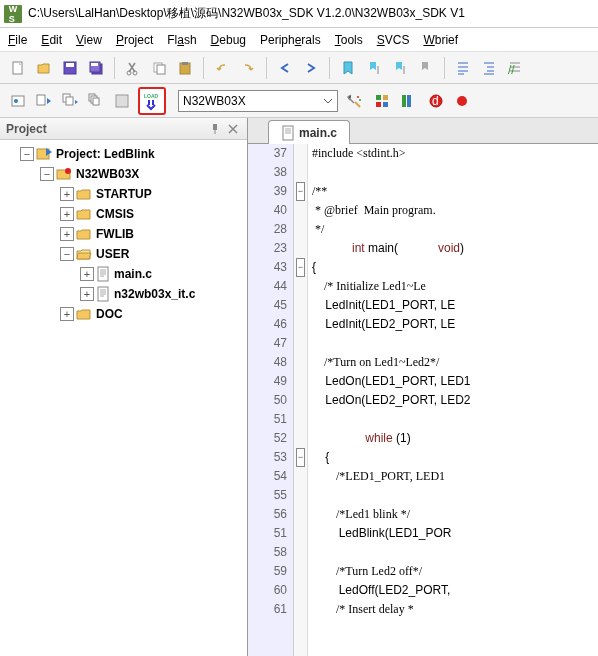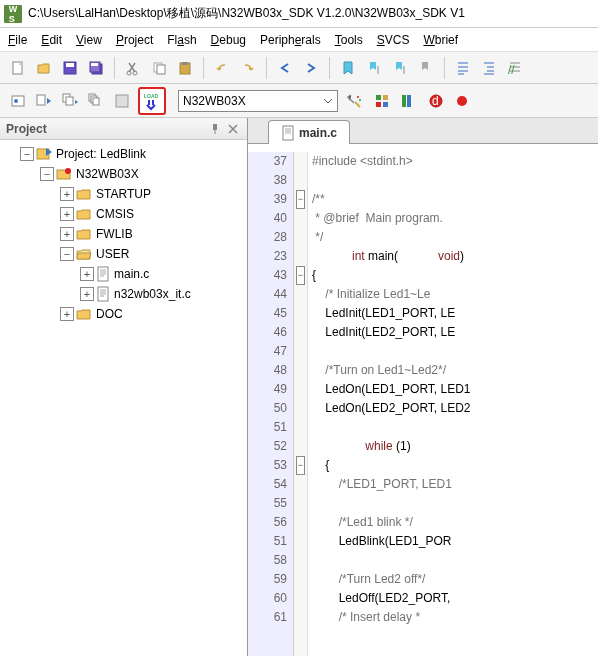--- a/index.html
+++ b/index.html
@@ -26,39 +26,39 @@
 
 .project-panel { width: 248px; background: #fff; border-right: 1px solid #999; display: flex; flex-direction: column; }
 .panel-header { height: 22px; background: linear-gradient(#f8f8f8, #e8e8e8); border-bottom: 1px solid #ccc; display: flex; align-items: center; padding: 0 6px; font-weight: bold; color: #555; justify-content: space-between; }
 .panel-header-right { display: flex; gap: 2px; }
 .phb { width: 16px; height: 16px; display: flex; align-items: center; justify-content: center; cursor: pointer; }
 .tree { flex: 1; padding: 4px 2px; overflow: auto; }
 .tree-node { display: flex; align-items: center; height: 20px; cursor: pointer; white-space: nowrap; }
 .exp { width: 14px; height: 14px; border: 1px solid #888; display: flex; align-items: center; justify-content: center; font-size: 11px; line-height: 1; margin-right: 2px; color: #555; background: #fff; }
 .folder-icon { width: 16px; height: 14px; margin-right: 4px; }
 .file-icon { width: 14px; height: 16px; margin-right: 4px; }
-.node-label { color: #000; }
+.node-label { color: #000; font-weight: bold; }
 .indent1 { padding-left: 18px; }
 .indent2 { padding-left: 38px; }
 .indent3 { padding-left: 58px; }
 .indent4 { padding-left: 78px; }
 
 .editor-panel { flex: 1; display: flex; flex-direction: column; background: #fff; }
 .tab-bar { height: 26px; background: #e8e8e8; display: flex; align-items: flex-end; padding-left: 20px; border-bottom: 1px solid #999; }
 .tab { height: 24px; background: #fff; border: 1px solid #999; border-bottom: none; border-radius: 4px 4px 0 0; padding: 0 12px; display: flex; align-items: center; gap: 4px; font-weight: bold; color: #333; position: relative; top: 1px; }
-.code-area { flex: 1; display: flex; overflow: hidden; font-family: Consolas, monospace; font-size: 14px; margin-top: 8px; }
+.code-area { flex: 1; display: flex; overflow: hidden; font-family: Consolas, monospace; font-size: 14px; }
 .gutter { width: 46px; background: #eef; border-right: 1px solid #ccc; text-align: right; padding-right: 6px; color: #666; }
 .gutter div { height: 19px; line-height: 19px; }
 .fold-col { width: 14px; background: #f7f7f7; border-right: 1px solid #ddd; }
 .fold-col div { height: 19px; line-height: 19px; display: flex; align-items: center; justify-content: center; }
 .fold-box { width: 9px; height: 9px; border: 1px solid #888; font-size: 9px; line-height: 7px; text-align: center; background: #fff; color: #555; }
 .code-lines { flex: 1; white-space: pre; color: #000; overflow: hidden; }
 .code-lines div { height: 19px; line-height: 19px; padding-left: 4px; }
 .kw { color: #7f1d1d; padding-left: 40px; }
-.cm { color: #737373; }
+.cm { color: #000000; font-family: Liberation Serif, serif; }
 
 svg { display: block; }
 </style>
 </head>
 <body>
 
 <div class="titlebar">
   <div class="app-icon">W<br>S</div>
   <div class="title-text">C:\Users\LalHan\Desktop\移植\源码\N32WB03x_SDK V1.2.0\N32WB03x_SDK V1</div>
 </div>

